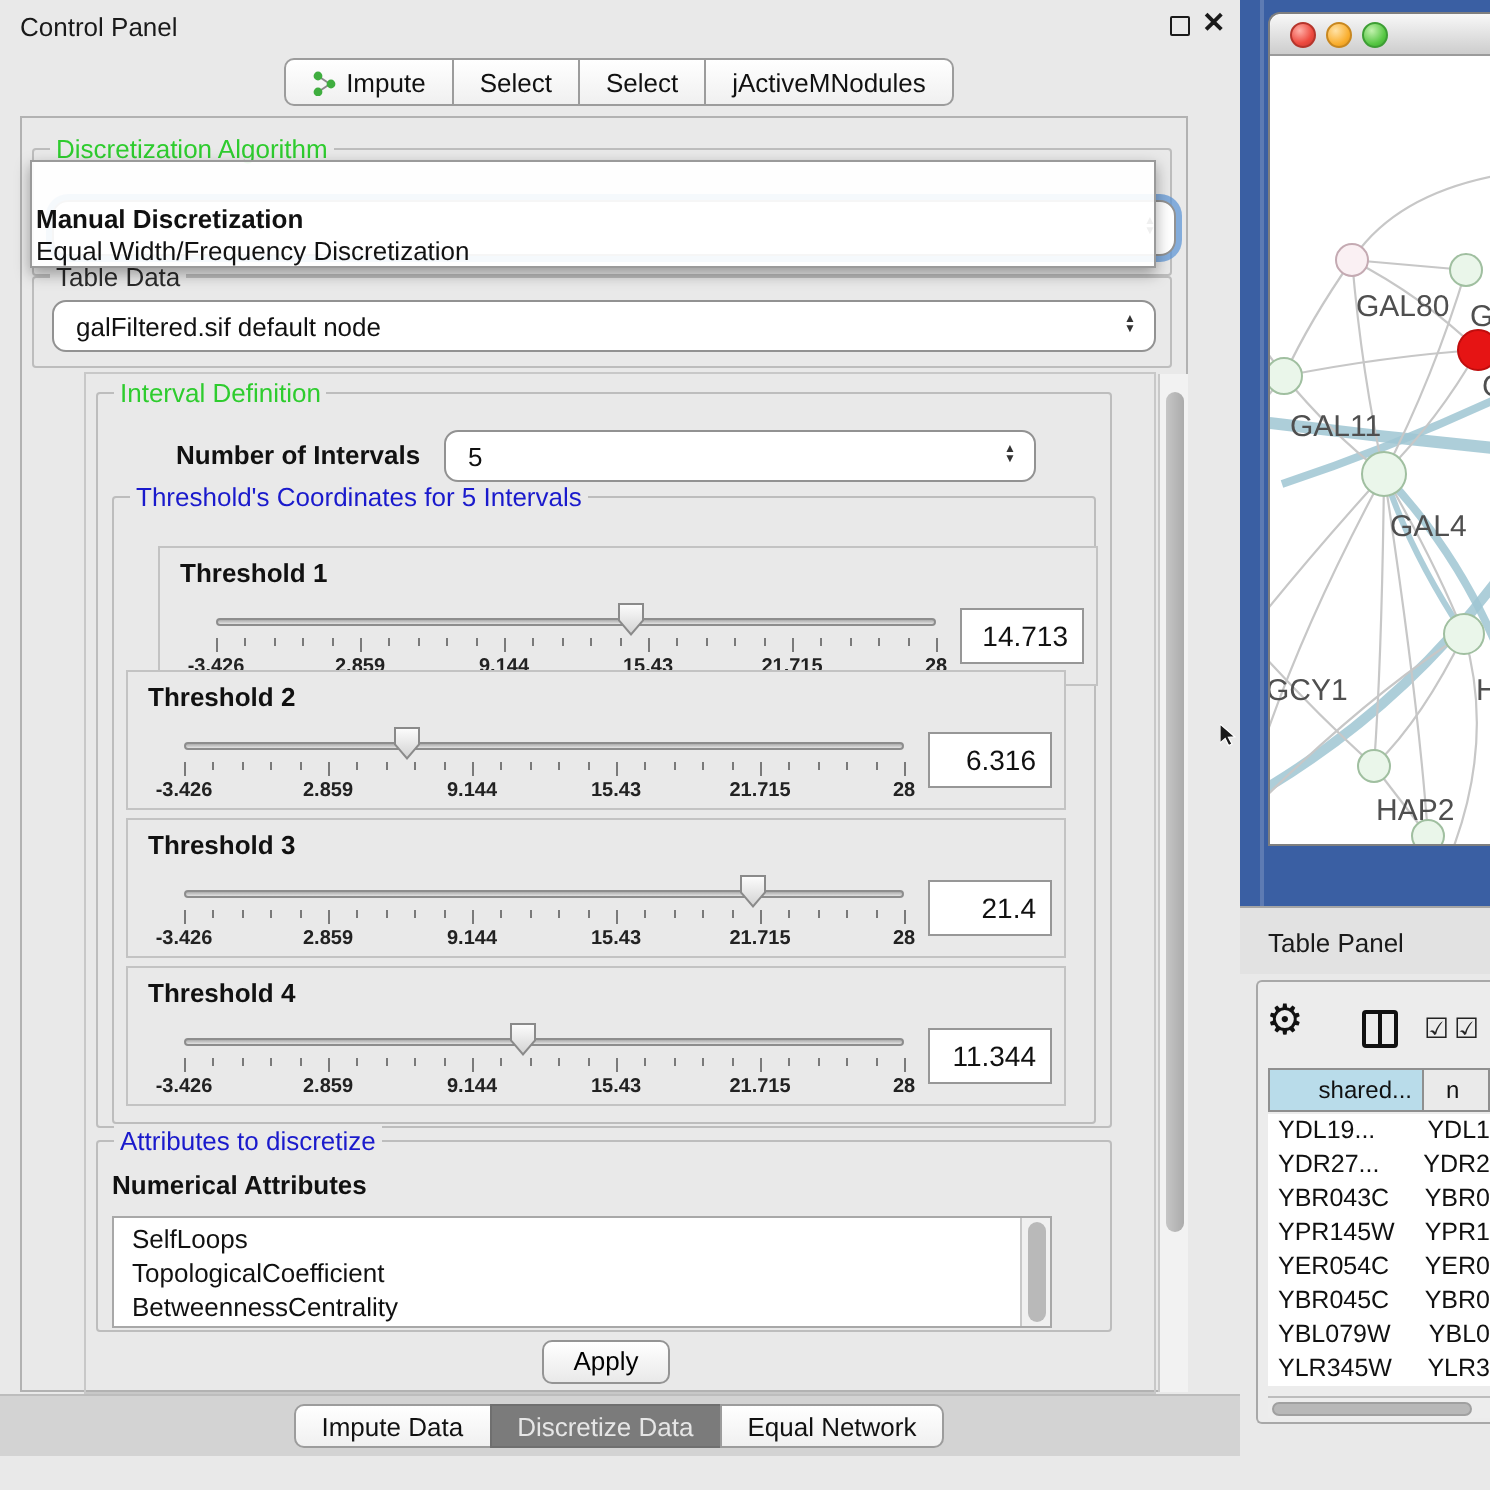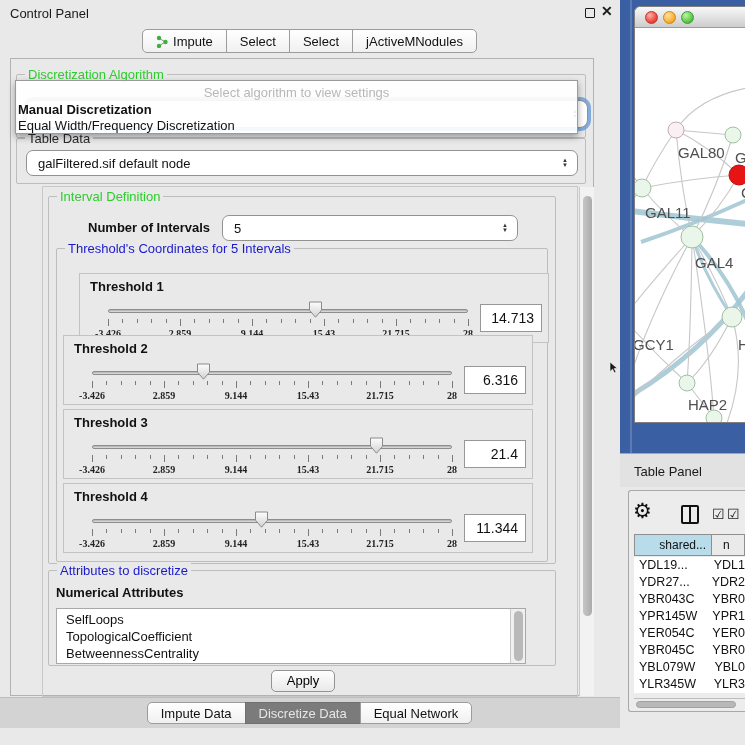--- a/index.html
+++ b/index.html
@@ -48,21 +48,21 @@
   .thr-label { position:absolute; left:10px; top:5px; font-weight:700; font-size:13px; }
   .thr-slider { position:absolute; left:28px; top:24px; width:360px; height:46px; }
   .thr-track { position:absolute; left:0; right:0; top:11px; height:4px; border:1px solid #8d8d8d; border-radius:3px;
                background:linear-gradient(#adadad,#e2e2e2); }
   .thr-thumb { position:absolute; top:3px; }
   .thr-ticks { position:absolute; left:0; top:21px; width:360px; height:8px; }
   .thr-ticks i { position:absolute; top:0; width:1px; background:#7a7a7a; display:block; }
   .thr-ticks i.major { height:7px; }
   .thr-ticks i.minor { height:4px; }
   .thr-ticklabels { position:absolute; left:0; top:30px; width:360px; font-size:10px; font-weight:700; color:#222; }
-  .thr-ticklabels span { position:absolute; transform:translateX(-50%); white-space:nowrap;font-family:Liberation Serif, serif; }
+  .thr-ticklabels span { position:absolute; transform:translateX(-50%); white-space:nowrap; }
   .thr-value { position:absolute; left:400px; top:30px; width:62px; height:28px; background:#fff; border:1px solid #979797;
                font-size:14px; text-align:right; line-height:26px; padding-right:7px; }
   
   .listbox { position:absolute; left:56px; top:608px; width:470px; height:56px; background:#fff; border:1px solid #a8a8a8; overflow:hidden; }
   .attr-item { font-size:13px; padding-left:9px; line-height:17px; }
   .attr-item:first-child { margin-top:2px; }
   .list-scroll { position:absolute; right:0; top:0; bottom:0; width:15px; background:#f0f0f0; border-left:1px solid #c8c8c8; }
   .list-scroll .thumb { position:absolute; left:3px; top:2px; width:9px; bottom:2px; background:#b9b9b9; border-radius:5px; }
   .apply-btn { position:absolute; left:271px; top:670px; width:64px; height:22px; border:1px solid #949494; border-radius:5px;
                background:linear-gradient(#ffffff,#e9e9e9); font-size:13px; text-align:center; line-height:20px; }
@@ -152,21 +152,20 @@
   <div class="cp-body"></div>
 
   <div class="group" style="left:16px;top:74px;width:570px;height:64px;">
     <div class="legend green">Discretization Algorithm</div>
   </div>
   <div class="combo focusring" style="left:26px;top:100px;width:562px;height:28px;">
     <span class="stepper">▲<br>▼</span>
   </div>
 
   <div class="popup">
-    <div class="hint">Select algorithm to view settings</div>
     <div class="opt1">Manual Discretization</div>
     <div class="opt2">Equal Width/Frequency Discretization</div>
   </div>
 
   <div class="group" style="left:16px;top:138px;width:570px;height:46px;">
     <div class="legend plain">Table Data</div>
   </div>
   <div class="combo" style="left:26px;top:150px;width:552px;height:26px;">
     <span>galFiltered.sif default node</span>
     <span class="stepper">▲<br>▼</span>

